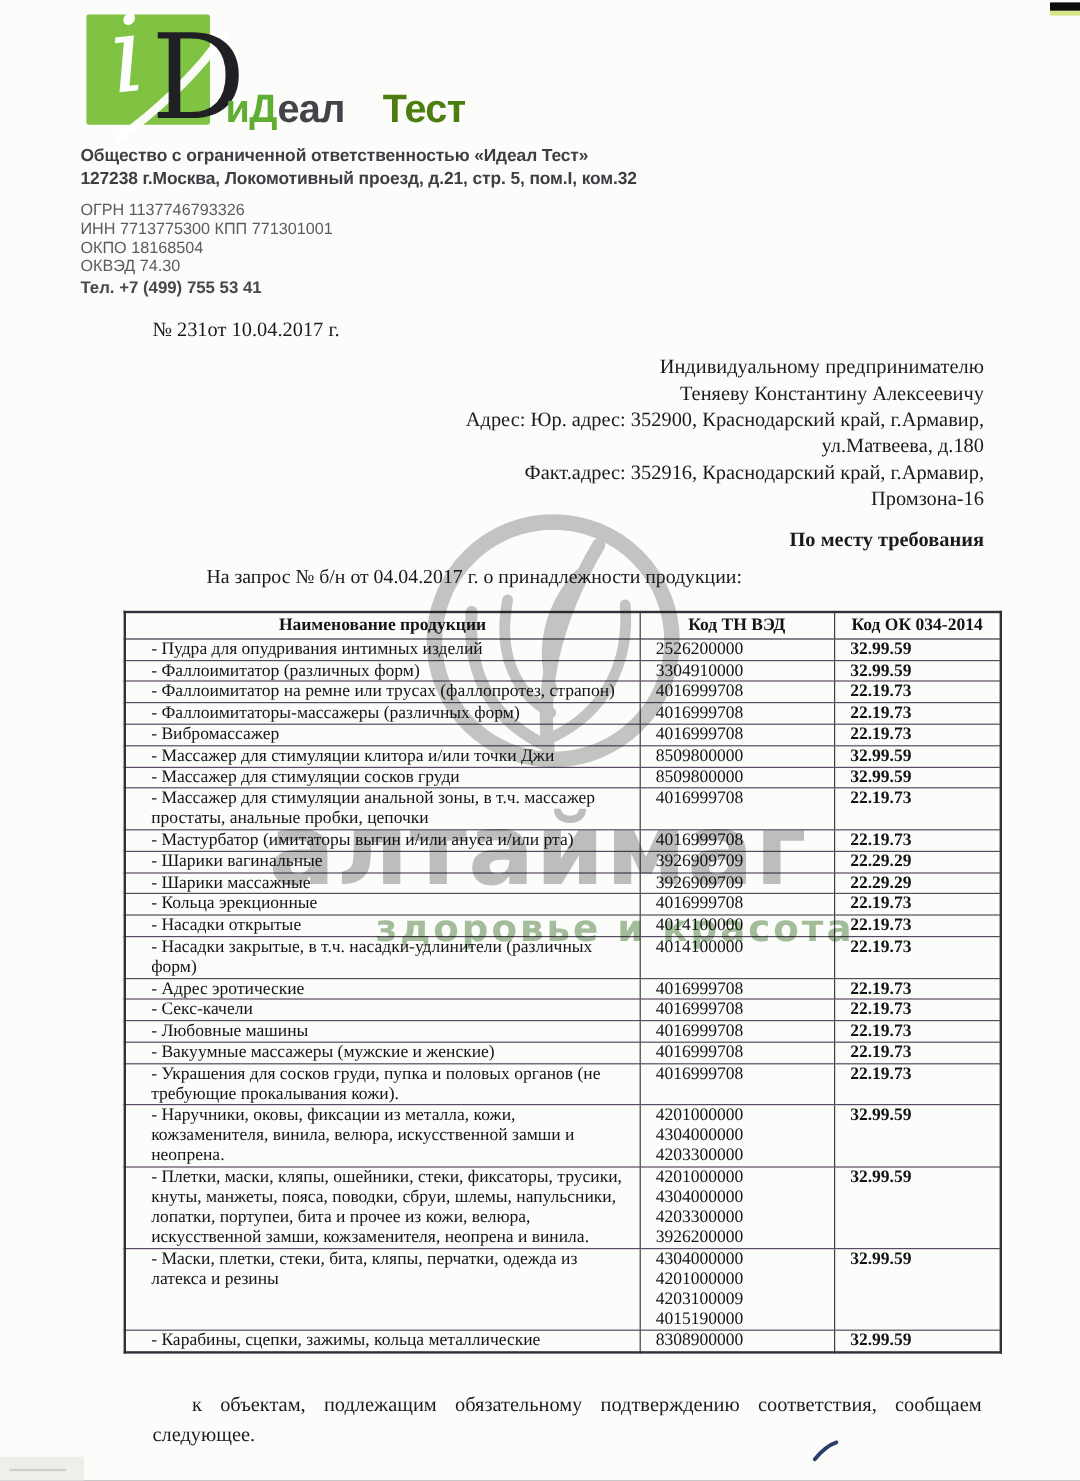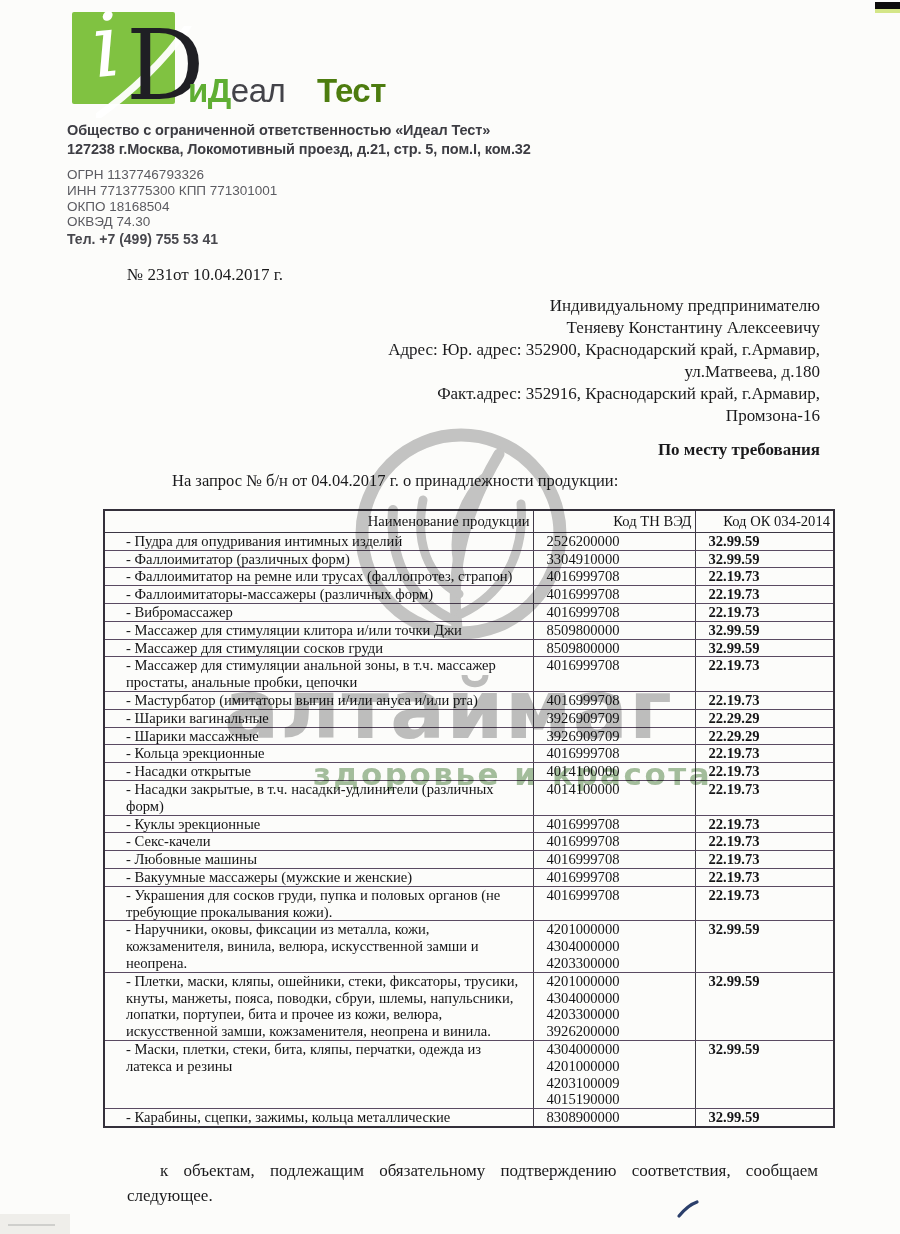--- a/index.html
+++ b/index.html
@@ -13,41 +13,41 @@
   .artifact-green{position:absolute;left:875px;top:9px;width:25px;height:4px;background:#c9e06c;opacity:.8;}
   .artifact-bottomline{position:absolute;left:8px;top:1224px;width:47px;height:2px;background:#cfcfcc;}
   .artifact-corner{position:absolute;left:0;top:1214px;width:70px;height:20px;background:#efeeea;}
   
   .logo-square{position:absolute;left:72px;top:12px;width:103px;height:92px;background:var(--logo-green,#80c241);border-radius:2px;}
   .logo-i{position:absolute;left:92px;top:2px;font-family:"DejaVu Serif",serif;font-style:italic;font-size:88px;line-height:1;color:#ffffff;transform:rotate(-6deg);}
   .logo-swash{position:absolute;left:96px;top:26px;width:110px;height:92px;pointer-events:none;}
   .logo-d{position:absolute;left:126px;top:16px;font-family:"DejaVu Serif",serif;font-size:98px;line-height:1;color:#1f1f24;}
   .brand{position:absolute;left:188px;top:72px;font-family:"Liberation Sans","DejaVu Sans",sans-serif;font-size:33px;font-weight:bold;letter-spacing:-.5px;white-space:nowrap;}
   .brand .p1{color:#5fae33;}
-  .brand .p2{color:#434349;font-weight:400;}
+  .brand .p2{color:#434349;font-weight:700;}
   .brand .p3{color:#4d7c0f;font-weight:800;margin-left:23px;}
   .company{position:absolute;left:67px;top:121px;font-family:"Liberation Sans","DejaVu Sans",sans-serif;font-size:14.5px;font-weight:bold;color:#3d3d43;line-height:19px;letter-spacing:-.1px;}
   .registry{position:absolute;left:67px;top:167px;font-family:"Liberation Sans","DejaVu Sans",sans-serif;font-size:13.5px;color:#5b5b61;line-height:15.8px;}
   .phone{position:absolute;left:67px;top:231px;font-family:"Liberation Sans","DejaVu Sans",sans-serif;font-size:14px;font-weight:bold;color:#47474d;}
   
   .letter-no{position:absolute;left:127px;top:265px;font-size:17px;}
   .addressee{position:absolute;right:80px;top:295px;text-align:right;font-size:17px;line-height:22px;}
   .to-whom{position:absolute;right:80px;top:440px;font-size:17px;font-weight:bold;}
   .intro{position:absolute;left:172px;top:471px;font-size:16.5px;}
   
   table.products{
     position:absolute;left:103px;top:509px;width:730px;
     border-collapse:collapse;table-layout:fixed;
     font-size:14.6px;line-height:16.8px;color:#141416;
     border:2px solid #34303a;
   }
   table.products col.c1{width:429px;} table.products col.c2{width:162px;} table.products col.c3{width:139px;}
   table.products th{
     border:1px solid #403a48;border-bottom:1.5px solid #3c3644;
-    font-weight:normal;text-align:right;padding:2px 3px;
+    font-weight:bold;text-align:center;padding:2px 3px;
   }
   table.products td{
     border-left:1px solid #403c46;border-right:1px solid #403c46;
     border-top:1px solid #5a4a62;border-bottom:1px solid #5a4a62;
     vertical-align:top;padding:0 6px;
   }
   table.products td.c-name{padding-left:21px;}
   table.products td.c-tnved{padding-left:13px;}
   table.products td.c-ok{padding-left:13px;font-weight:bold;}
   
@@ -214,21 +214,21 @@
           <td class="c-ok">22.19.73</td>
         </tr>
         <tr>
           <td class="c-name">- Насадки закрытые, в т.ч. насадки-удлинители (различных форм)</td>
           <td class="c-tnved">
             <div>4014100000</div>
           </td>
           <td class="c-ok">22.19.73</td>
         </tr>
         <tr>
-          <td class="c-name">- Куклы эрекционные</td>
+          <td class="c-name">- Адрес эротические</td>
           <td class="c-tnved">
             <div>4016999708</div>
           </td>
           <td class="c-ok">22.19.73</td>
         </tr>
         <tr>
           <td class="c-name">- Секс-качели</td>
           <td class="c-tnved">
             <div>4016999708</div>
           </td>

